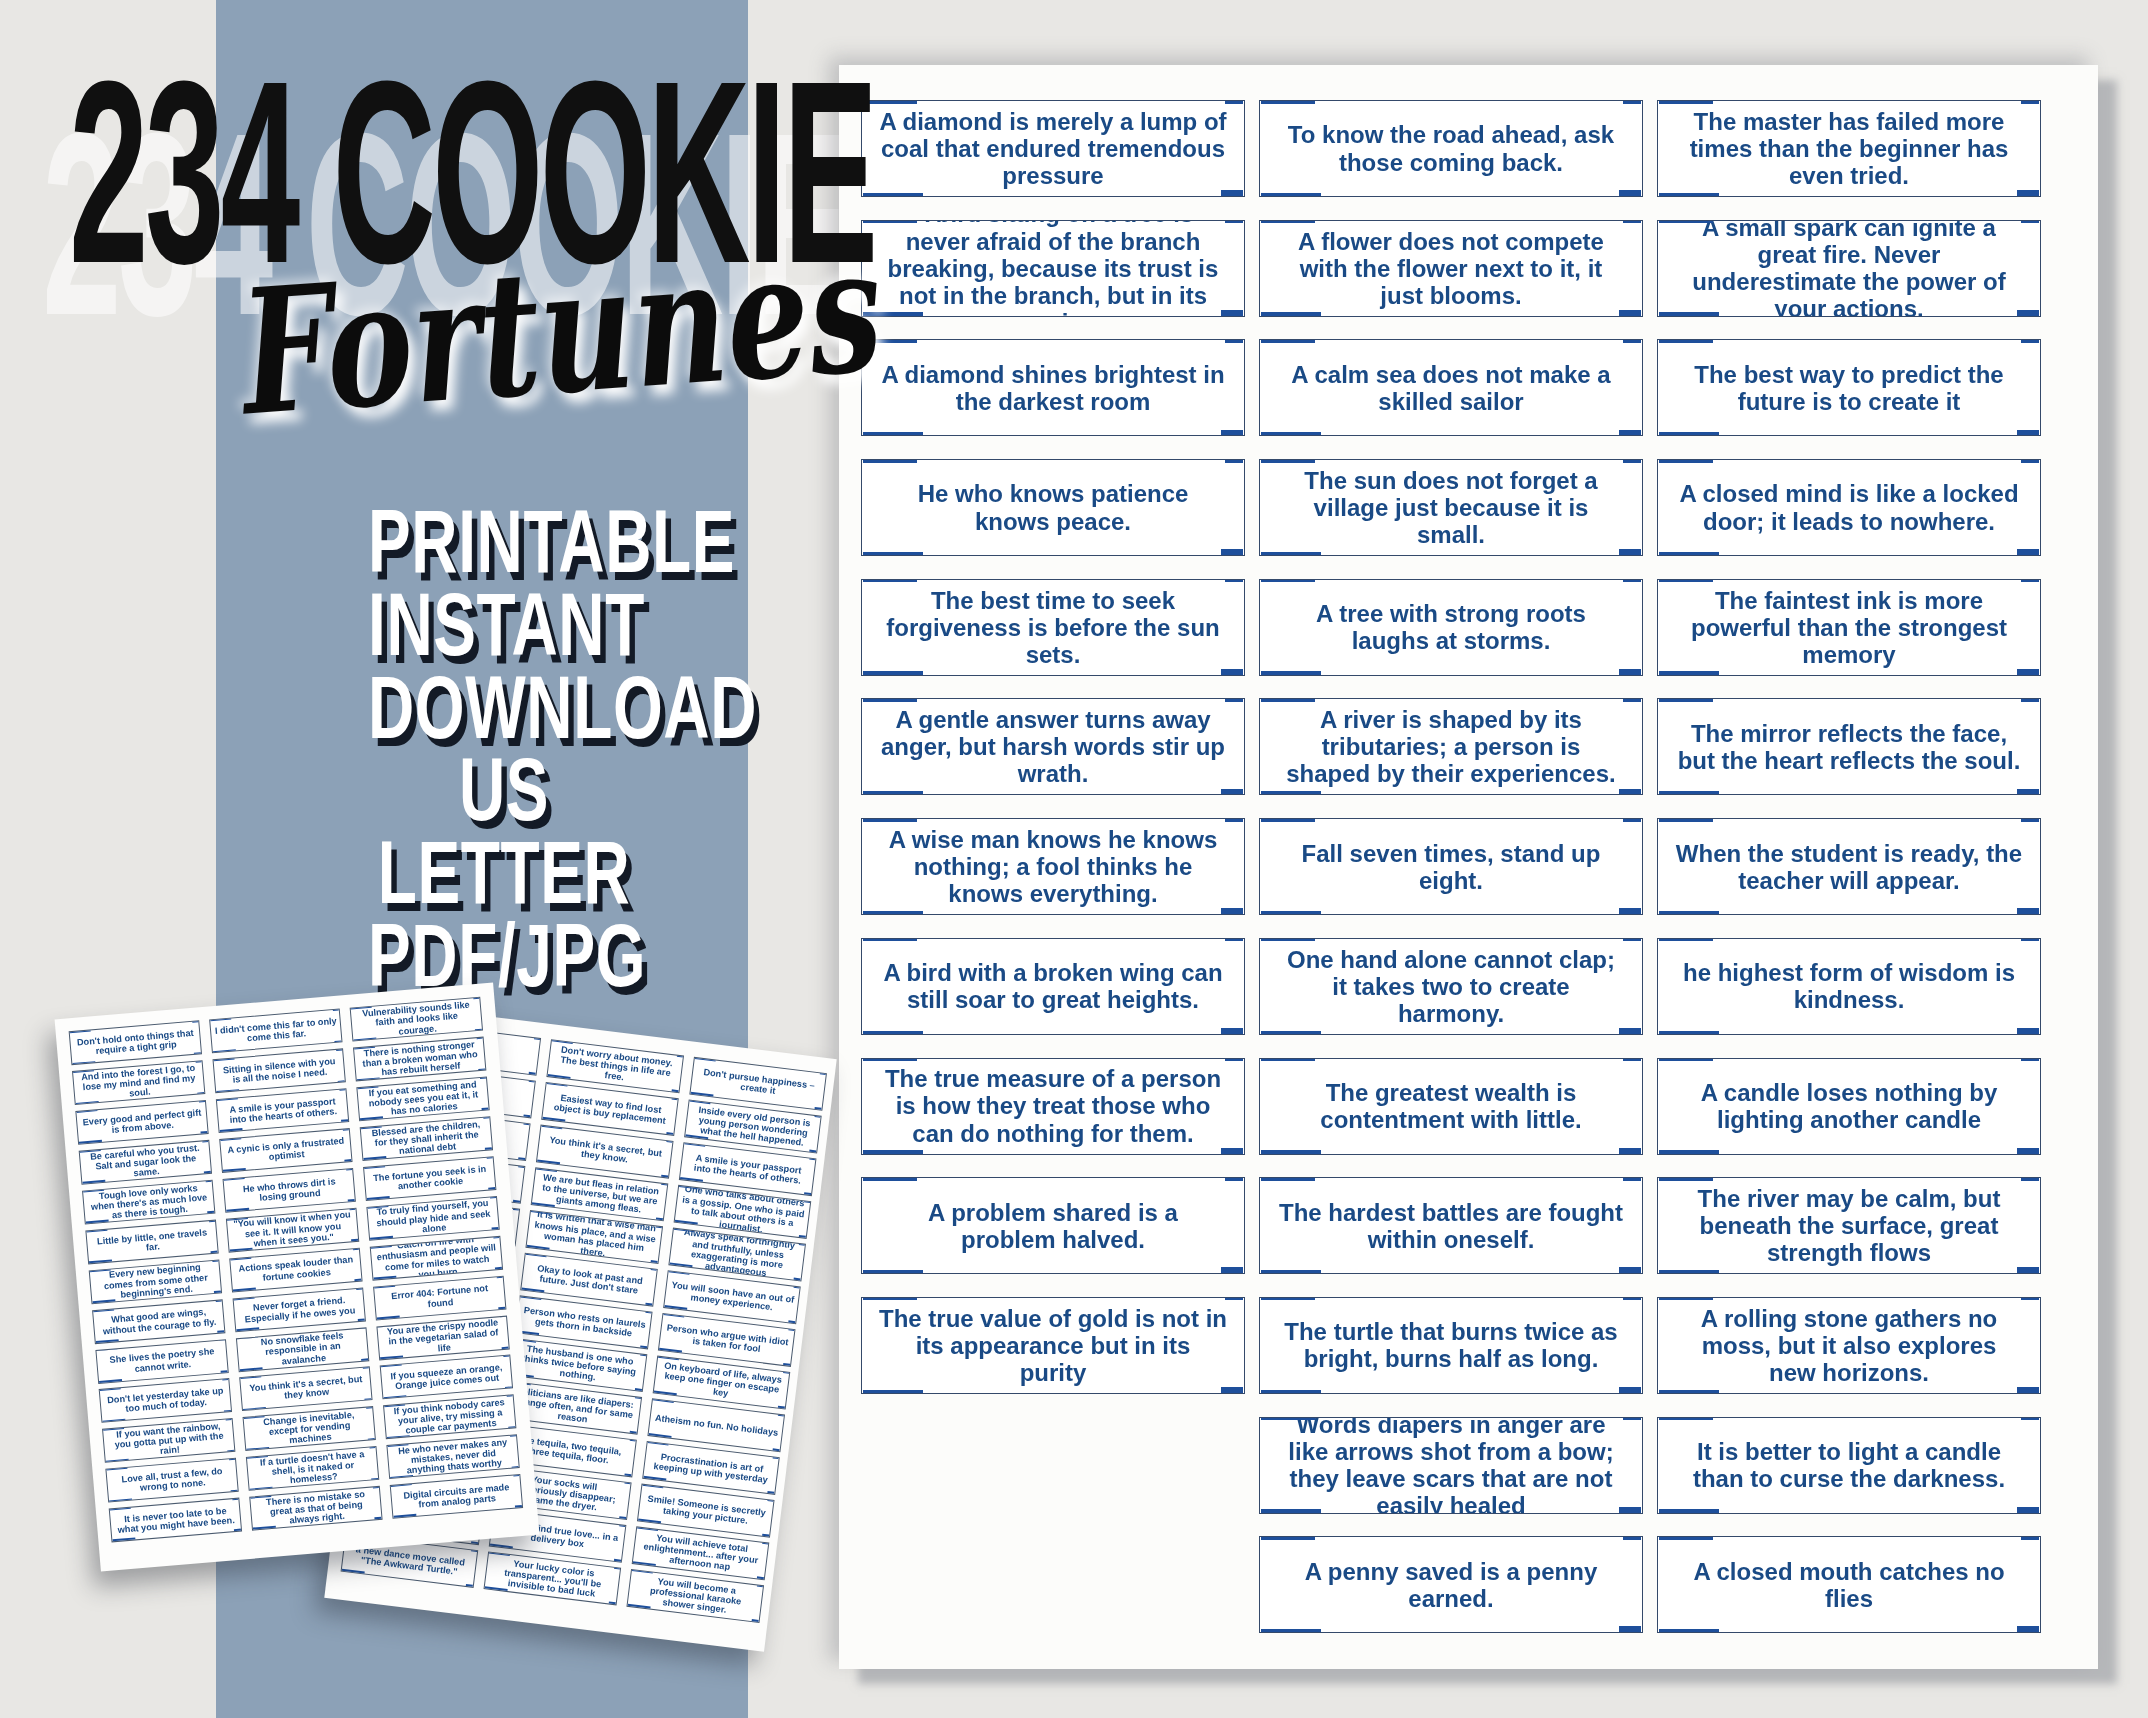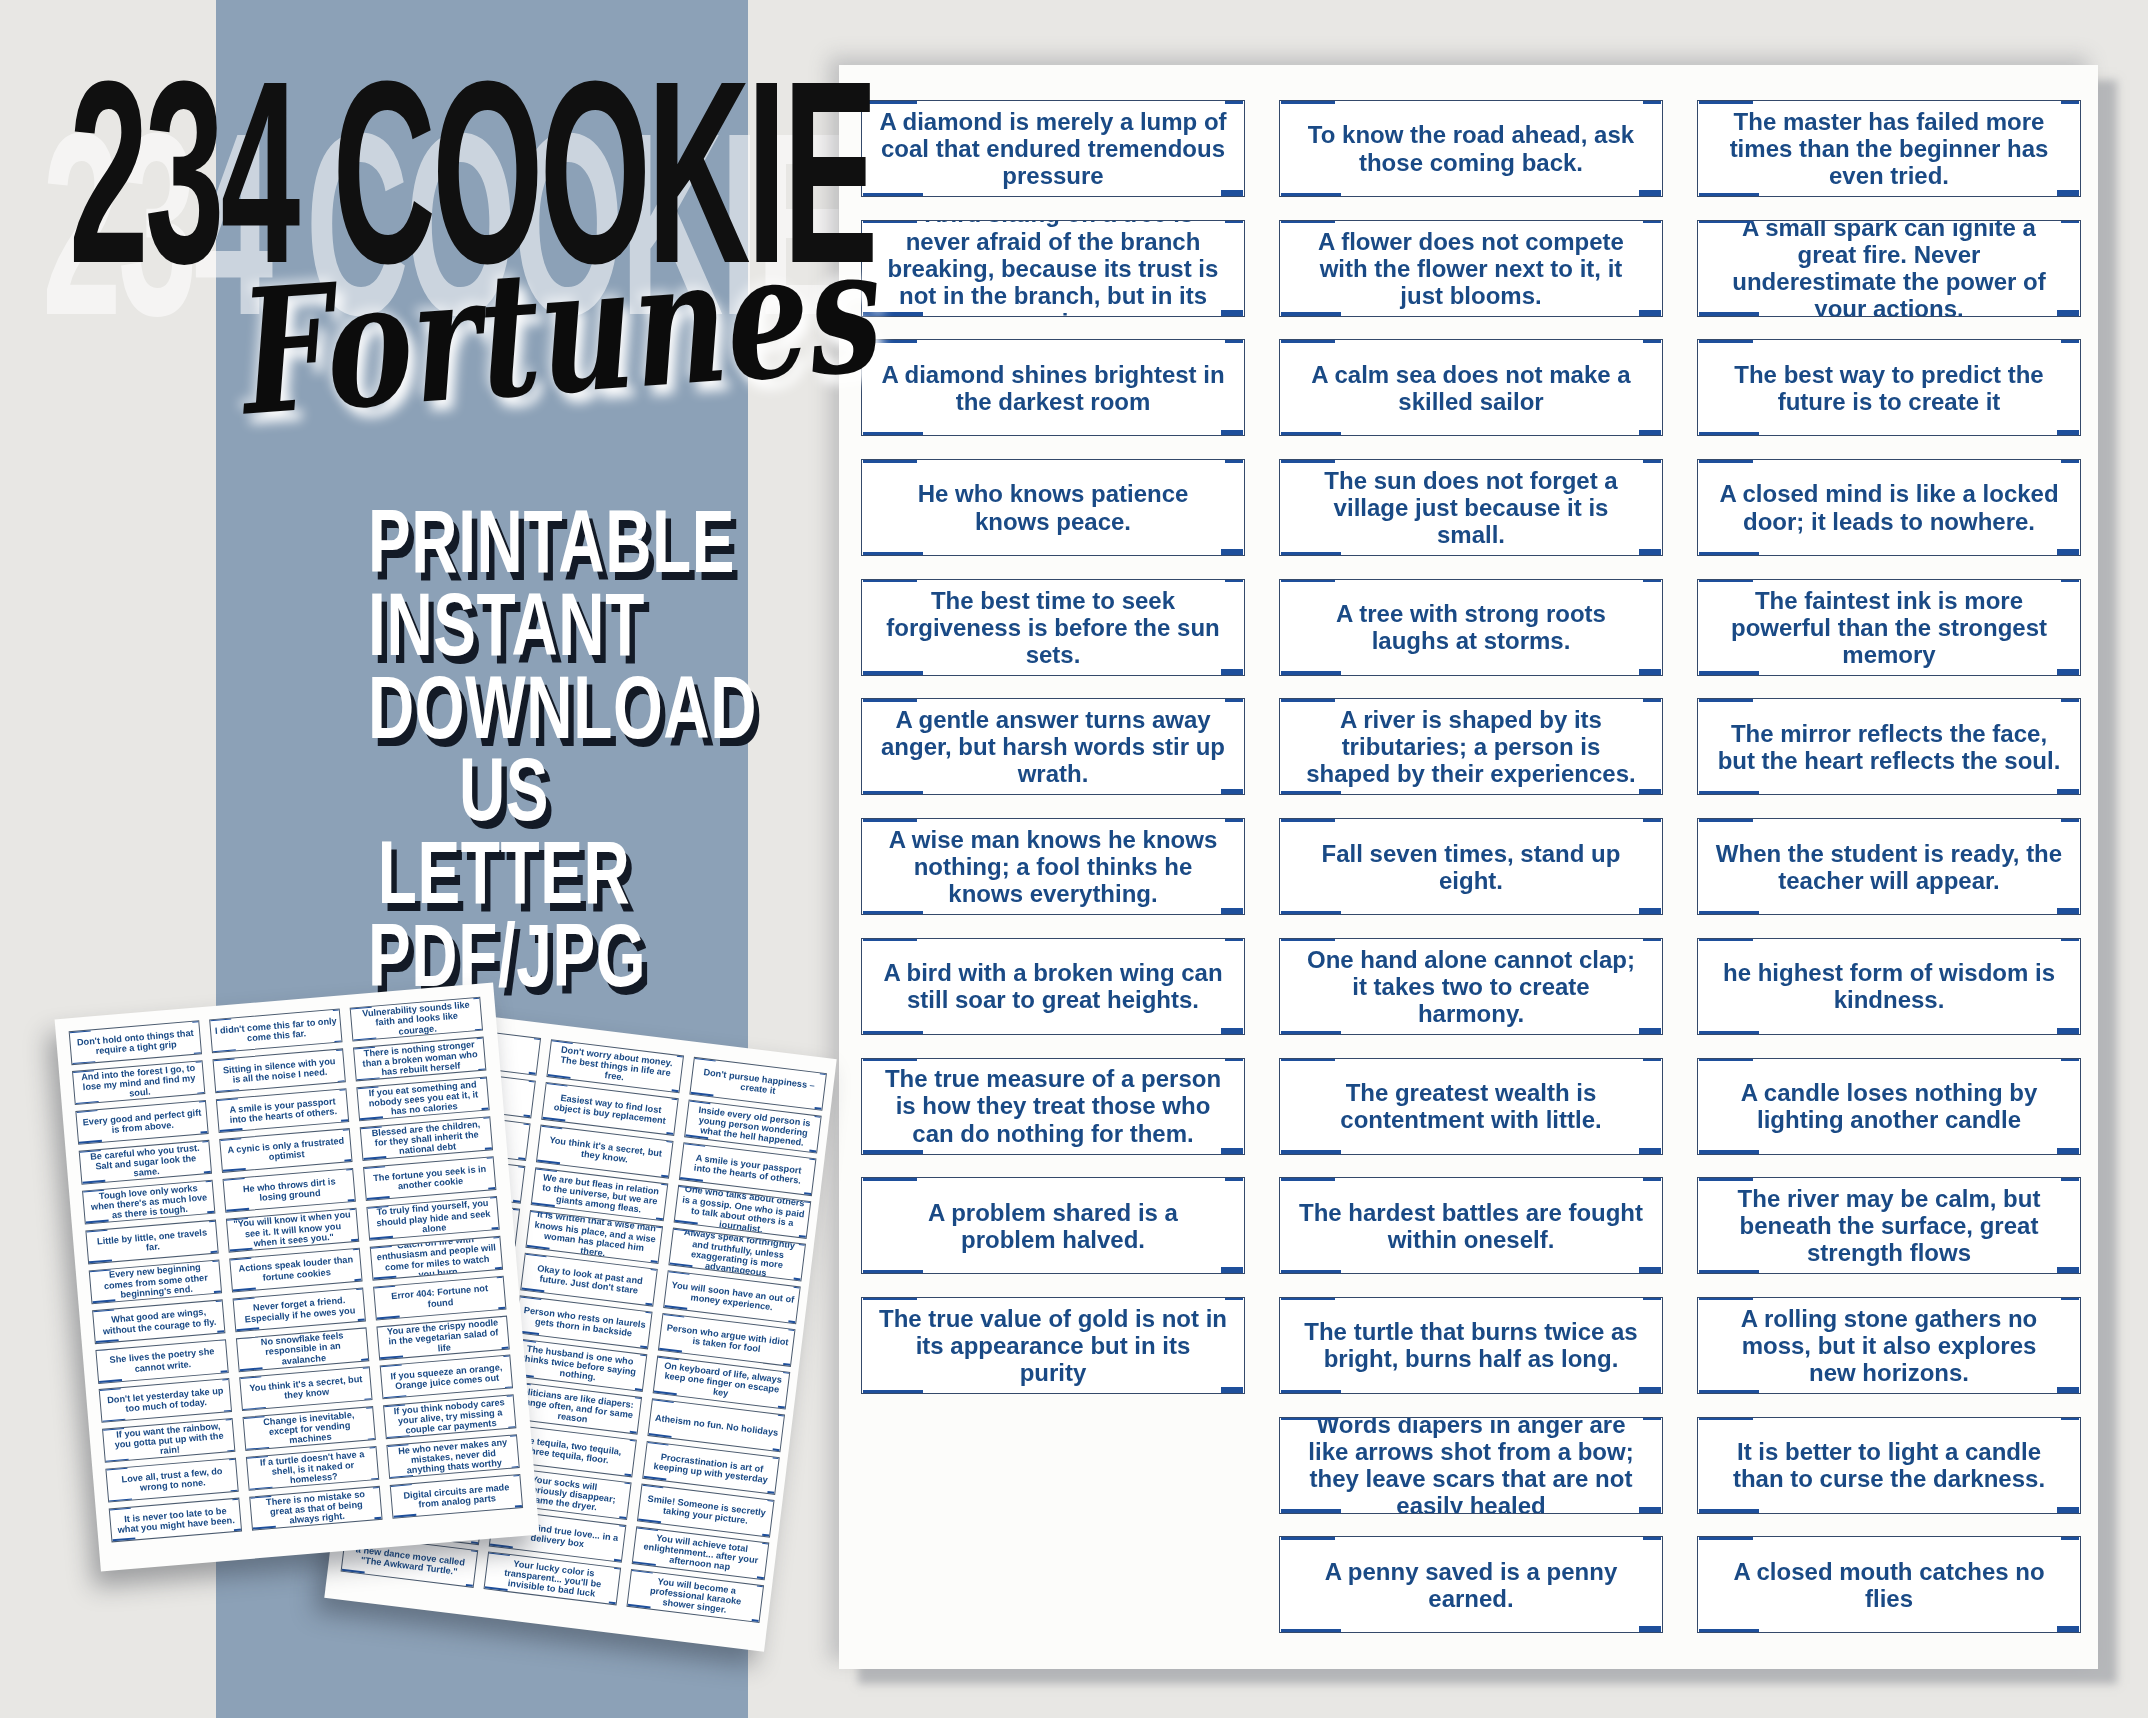--- a/index.html
+++ b/index.html
@@ -26,21 +26,21 @@
   .fgrid{display:flex;}
   .fcol{display:flex;flex-direction:column;}
   .slip{
     position:relative;background:#ffffff;border:1.7px solid var(--slip-border);
     display:flex;align-items:center;justify-content:center;text-align:center;
     overflow:hidden;flex:none;
   }
   .deco{position:absolute;background:var(--bar);display:block;}
   .ftext{font-weight:bold;color:var(--navy);display:block;width:100%;}
 
-  .main{position:absolute;left:22px;top:35px;gap:34px;}
+  .main{position:absolute;left:22px;top:35px;gap:14px;}
   .main .fcol{gap:22.7px;}
   .main .slip{width:384px;height:97px;}
   .main .ftext{font-size:24px;line-height:1.13;padding:0 17px;}
   .main .bar-tl{top:-5px;left:0.8px;width:54px;height:7.6px;}
   .main .sq-tr{top:-5px;right:0.8px;width:18.5px;height:7.6px;}
   .main .bar-bl{bottom:-5.9px;left:0.8px;width:60px;height:9.2px;}
   .main .sq-br{bottom:-5.9px;right:0.8px;width:22px;height:11.7px;}
 
   
   .headline{

